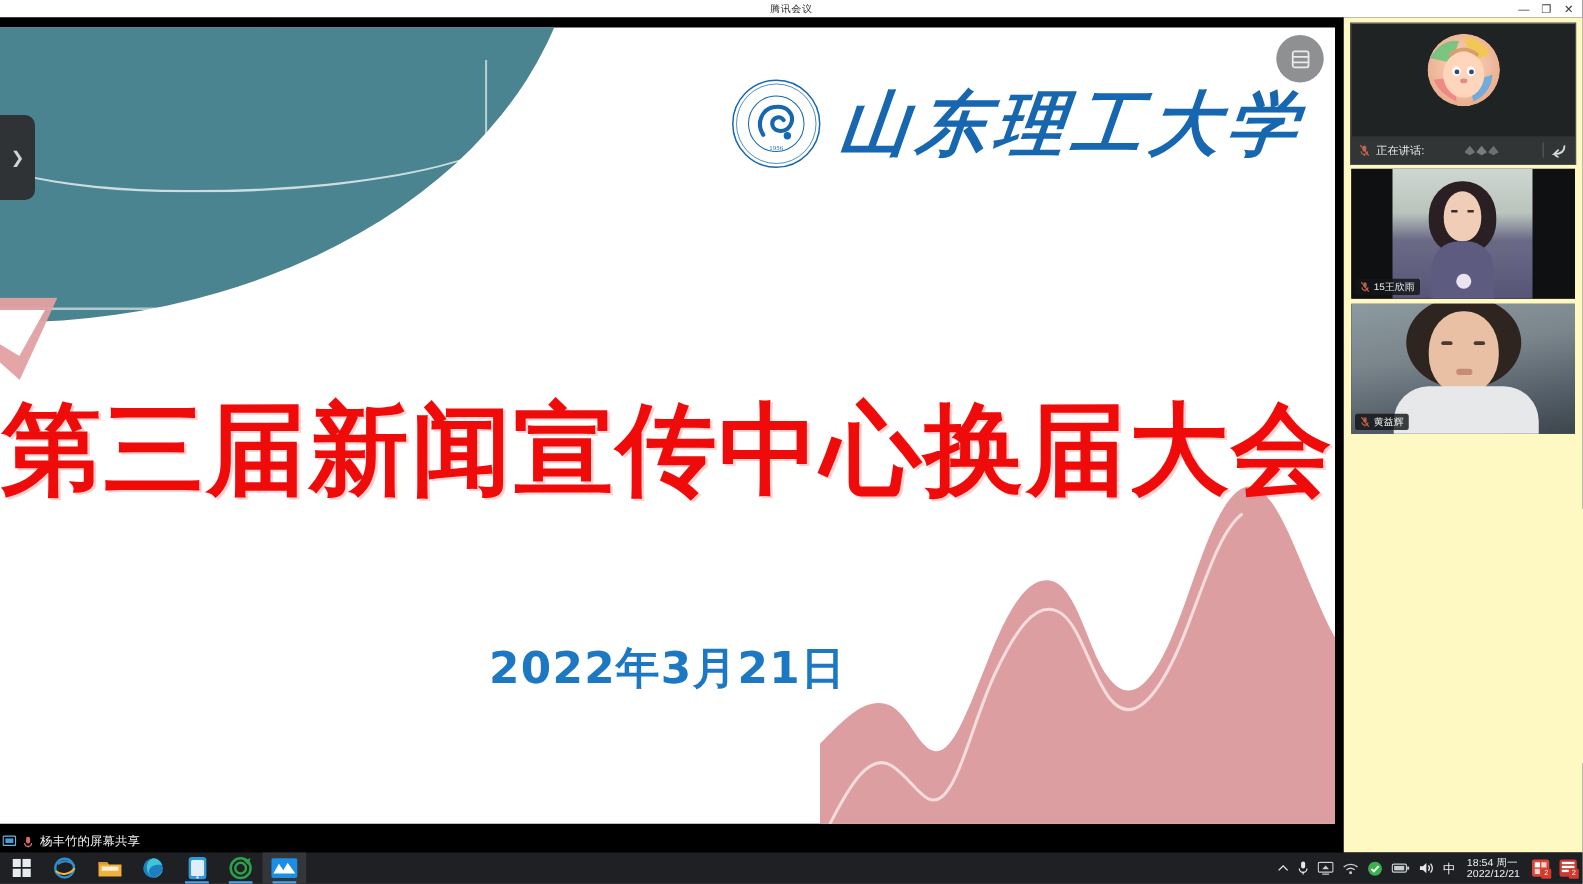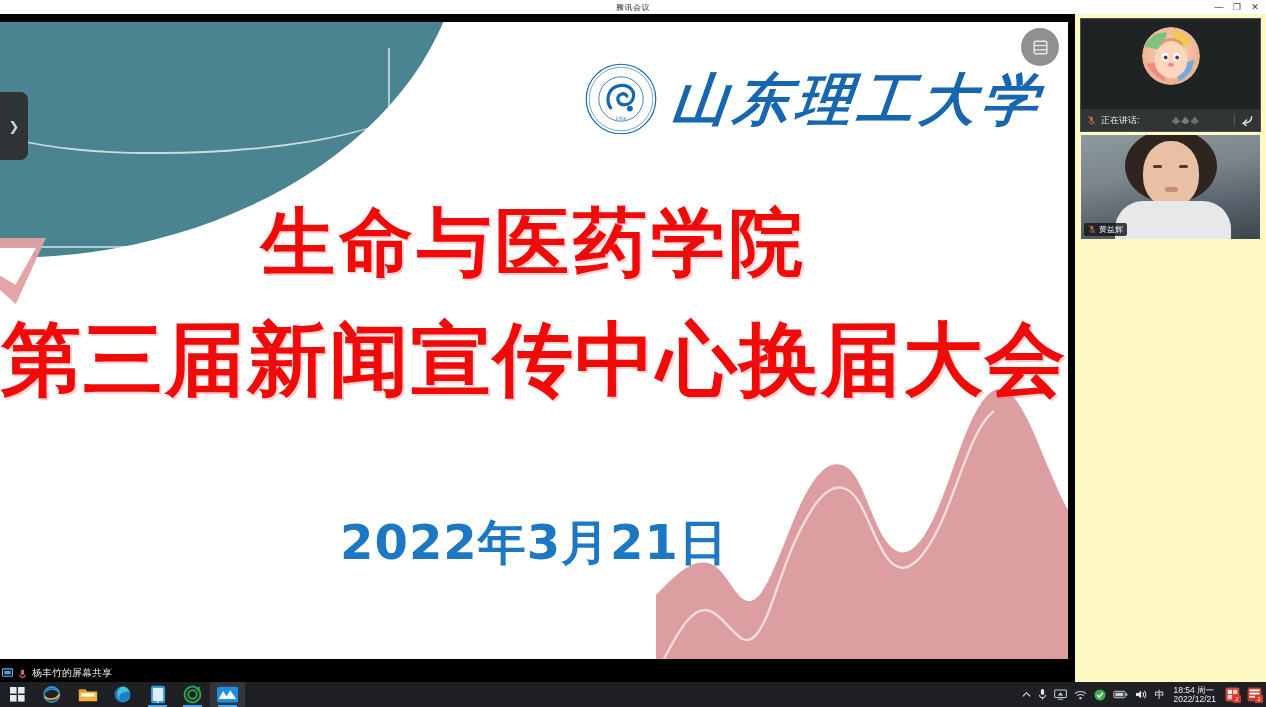--- a/index.html
+++ b/index.html
@@ -96,21 +96,21 @@
     text-shadow:2px 2px 0 rgba(255,120,120,.35);
   }
   #t2{
     position:absolute; left:0; right:0; top:285px; text-align:center;
     font-size:80px; font-weight:700; color:#f00b0b; letter-spacing:2px;
     font-family:"DejaVu Sans","Liberation Sans",sans-serif;
     text-shadow:2px 2px 0 rgba(255,120,120,.35);
   }
   #sdate{
     position:absolute; left:0; right:0; top:489px; text-align:center;
-    font-size:48px; font-weight:700; color:#1d78c4; letter-spacing:1px;
+    font-size:35px; font-weight:700; color:#1d78c4; letter-spacing:1px;
     font-family:"DejaVu Sans","Liberation Sans",sans-serif;
   }
 
   
   #expandHandle{
     position:absolute; left:0; top:78px; width:28px; height:68px;
     background:#2f3336; border-radius:0 8px 8px 0;
     display:flex; align-items:center; justify-content:center;
     color:#cfd4d6; font-size:13px; z-index:30;
   }
@@ -241,21 +241,20 @@
         <circle cx="50" cy="50" r="43" fill="none" stroke="#1666b0" stroke-width="0.8"></circle>
         <circle cx="50" cy="50" r="30" fill="none" stroke="#1666b0" stroke-width="1.1"></circle>
         <path d="M36,62 C28,50 34,34 48,32 C62,30 70,40 66,50 C62,60 48,60 46,52
                  C44,44 54,40 58,46" fill="none" stroke="#1666b0" stroke-width="4.4" stroke-linecap="round"></path>
         <circle cx="62" cy="63" r="4" fill="#1666b0"></circle>
         <text x="50" y="78" font-size="6" fill="#1666b0" text-anchor="middle" font-family="DejaVu Serif, serif">1956</text>
       </svg>
       <div id="logoName">山东理工大学</div>
     </div>
 
-    <div id="t1">生命与医药学院</div>
     <div id="t2">第三届新闻宣传中心换届大会</div>
     <div id="sdate">2022年3月21日</div>
   </div>
 
   <div id="expandHandle">❯</div>
 
   <div id="layoutBtn">
     <svg width="19" height="19" viewBox="0 0 24 24">
       <rect x="4" y="4" width="16" height="16" rx="2" fill="none" stroke="#e8eaeb" stroke-width="1.8"></rect>
       <line x1="4" y1="9.5" x2="20" y2="9.5" stroke="#e8eaeb" stroke-width="1.6"></line>
@@ -318,20 +317,45 @@
           <path d="M24,9 L29,3 L34,9 L29,12 Z" fill="#6b6f70"></path>
         </svg>
       </div>
       <div class="sep"></div>
       <svg class="ret" viewBox="0 0 14 12">
         <path d="M12,2 C12,7 8,9 3,9 L6.5,5.6 M3,9 L6.5,12" fill="none" stroke="#d8dbdc" stroke-width="1.6" stroke-linecap="round"></path>
       </svg>
     </div>
   </div>
 
+  <div class="tile">
+    <div class="vid" style="background:#0e1012">
+      <div style="position:absolute;left:33px;top:0;width:112px;height:104px;
+                  background:linear-gradient(180deg,#cfd7d2 0%,#b9c4bd 34%,#6b6a86 55%,#575577 100%);"></div>
+      <div style="position:absolute;left:62px;top:10px;width:54px;height:58px;border-radius:48% 48% 44% 44%;
+                  background:#2a2024;"></div>
+      <div style="position:absolute;left:74px;top:18px;width:30px;height:40px;border-radius:50% 50% 46% 46%;
+                  background:#f0cdb6;"></div>
+      <div style="position:absolute;left:80px;top:33px;width:5px;height:2px;background:#3a2c28;"></div>
+      <div style="position:absolute;left:93px;top:33px;width:5px;height:2px;background:#3a2c28;"></div>
+      <div style="position:absolute;left:64px;top:58px;width:50px;height:46px;
+                  background:#5d5b80;border-radius:22px 22px 0 0;"></div>
+      <div style="position:absolute;left:84px;top:84px;width:12px;height:12px;border-radius:50%;
+                  background:#e9e4ef;"></div>
+    </div>
+    <div class="namechip">
+      <svg class="mic" viewBox="0 0 10 12">
+        <rect x="3.2" y="1" width="3.6" height="5.6" rx="1.8" fill="#a9624c"></rect>
+        <path d="M1.8 6.4 A3.2 3.2 0 0 0 8.2 6.4" fill="none" stroke="#a9624c" stroke-width="1.1"></path>
+        <line x1="5" y1="9" x2="5" y2="11" stroke="#a9624c" stroke-width="1.1"></line>
+        <line x1="1" y1="0.8" x2="9" y2="11" stroke="#e05c4a" stroke-width="1.2"></line>
+      </svg>
+      <span class="nm">15王欣雨</span>
+    </div>
+  </div>
 
   <div class="tile">
     <div class="vid" style="background:linear-gradient(170deg,#8d9aa0 0%,#7a858c 38%,#55606a 72%,#3d454c 100%);">
       <div style="position:absolute;left:44px;top:-6px;width:92px;height:74px;border-radius:50%;
                   background:#2e2420;"></div>
       <div style="position:absolute;left:62px;top:6px;width:56px;height:66px;border-radius:48% 48% 46% 46%;
                   background:#e9c0a4;"></div>
       <div style="position:absolute;left:72px;top:30px;width:9px;height:3px;background:#4a3a34;border-radius:2px;"></div>
       <div style="position:absolute;left:98px;top:30px;width:9px;height:3px;background:#4a3a34;border-radius:2px;"></div>
       <div style="position:absolute;left:84px;top:52px;width:13px;height:5px;background:#c78b78;border-radius:3px;"></div>

